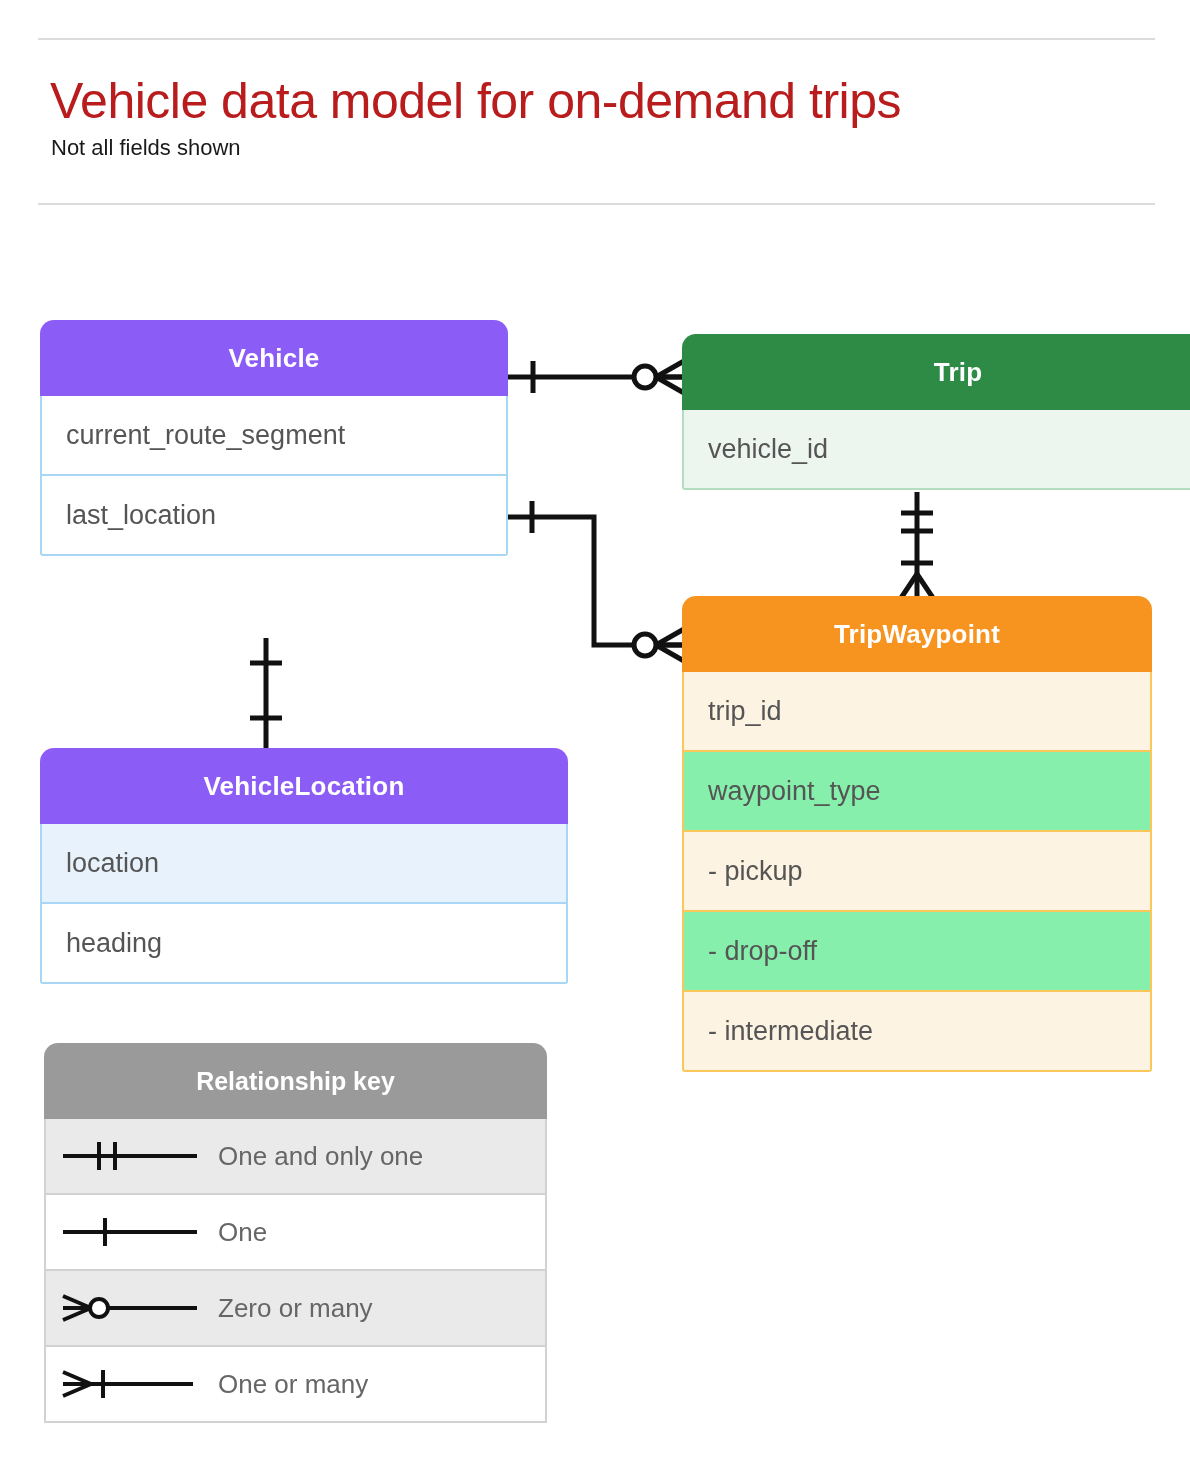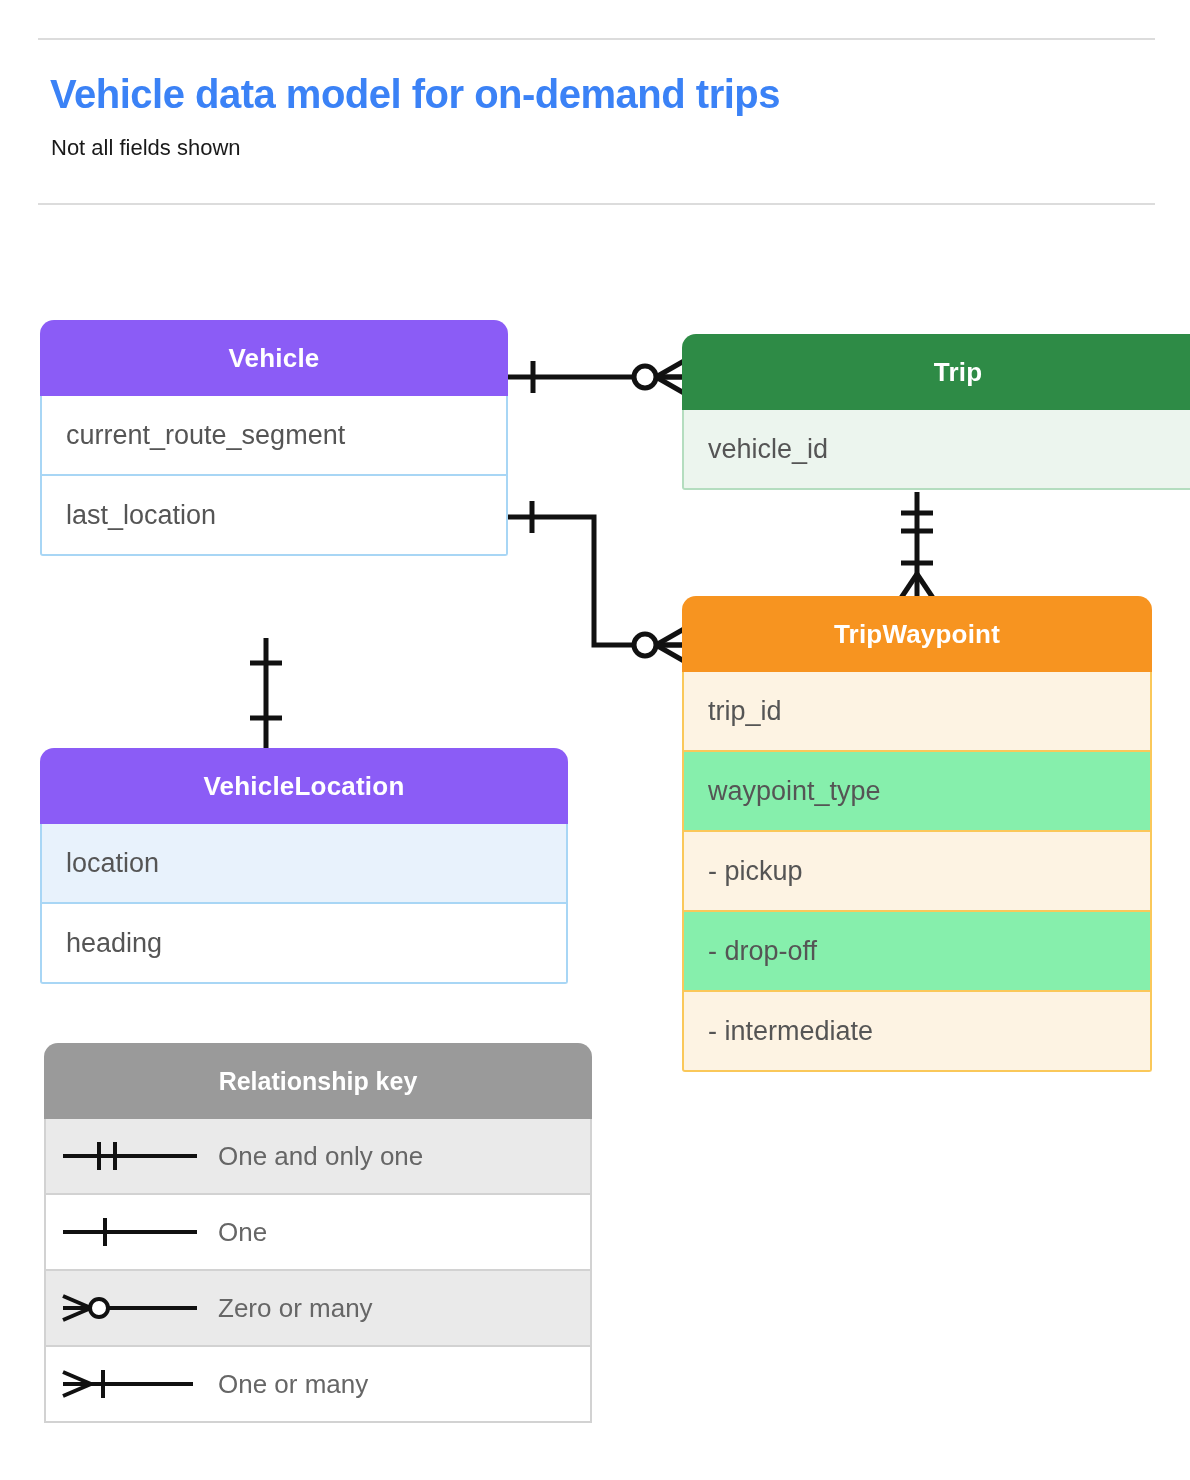--- a/index.html
+++ b/index.html
@@ -17,23 +17,23 @@
     position: absolute;
     left: 38px; width: 1117px; height: 2px;
     background: #dcdcdc;
   }
   #rule-top { top: 38px; }
   #rule-bottom { top: 203px; }
 
   #page-title {
     position: absolute;
     left: 50px; top: 72px;
-    font-size: 40px;
-    font-weight: bold;
-    color: #3b82f6;
+    font-size: 50px;
+    font-weight: normal;
+    color: #b91c1c;
     letter-spacing: -0.5px;
     white-space: nowrap;
   }
   #page-subtitle {
     position: absolute;
     left: 51px; top: 135px;
     font-size: 22px;
     color: #1a1a1a;
     white-space: nowrap;
   }
@@ -85,21 +85,21 @@
 
   
   #entity-vehicle        { left: 40px;  top: 320px; width: 468px; }
   #entity-trip           { left: 682px; top: 334px; width: 552px; }
   #entity-tripwaypoint   { left: 682px; top: 596px; width: 470px; }
   #entity-vehiclelocation{ left: 40px;  top: 748px; width: 528px; }
 
   
   #legend {
     position: absolute;
-    left: 44px; top: 1043px; width: 548px;
+    left: 44px; top: 1043px; width: 503px;
     border-radius: 14px;
   }
   #legend-header {
     height: 76px;
     background: #9a9a9a;
     border-radius: 14px 14px 0 0;
     display: flex; align-items: center; justify-content: center;
     color: #ffffff; font-size: 25px; font-weight: bold;
   }
   .legend-row {

